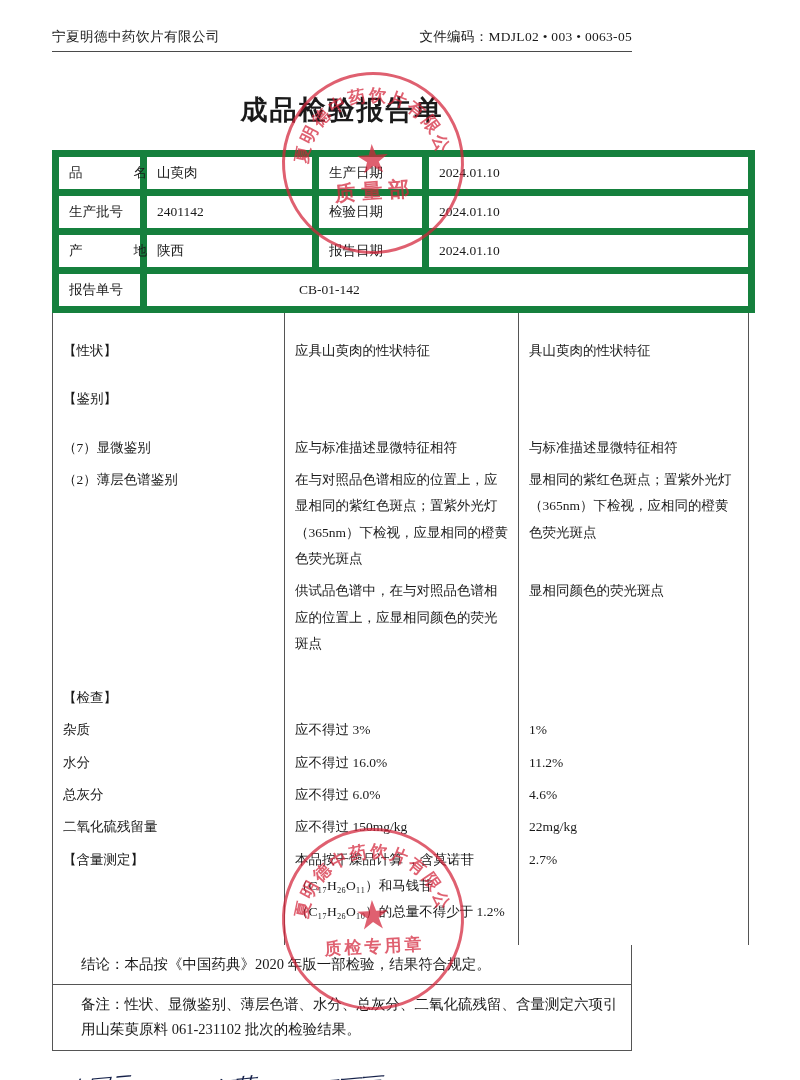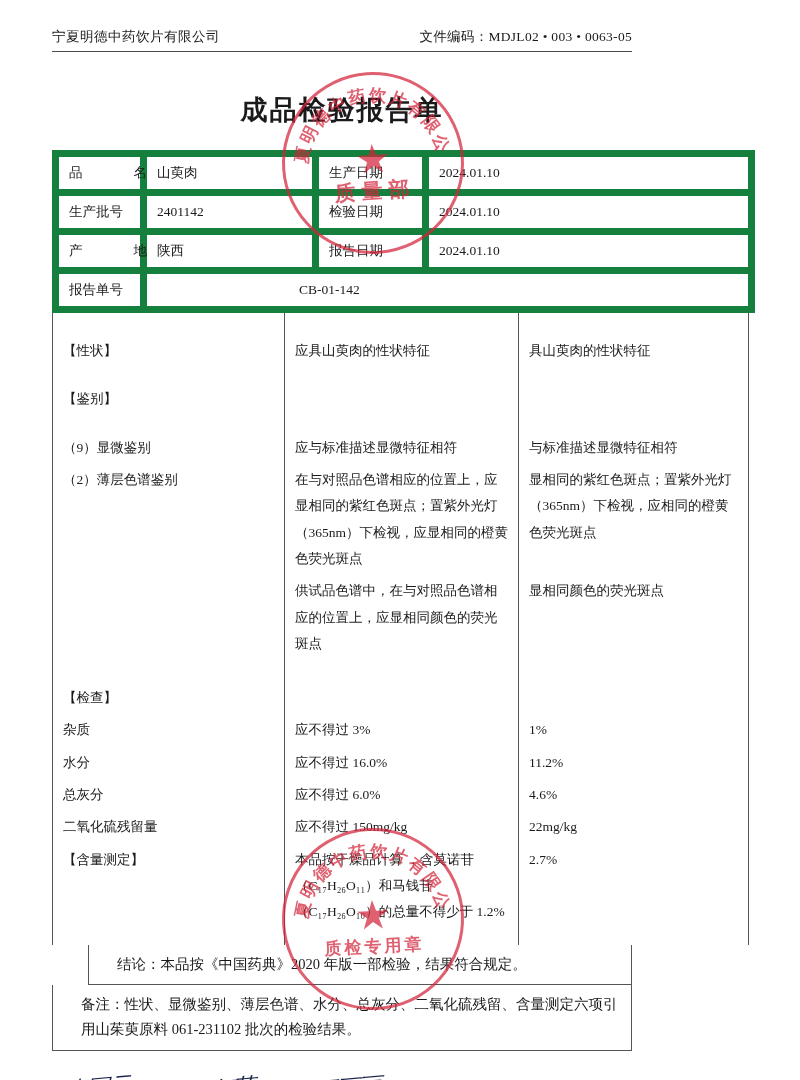--- a/index.html
+++ b/index.html
@@ -99,21 +99,21 @@
 
   
   .concl, .remark {
     border: 1px solid #555;
     border-top: none;
     font-size: 14.5px;
     padding: 7px 10px 7px 28px;
     line-height: 1.75;
     box-sizing: border-box;
   }
-  .concl { text-indent: 0; margin-left: 36px; }
+  .concl { text-indent: 0; }
 
   .signs {
     display: flex;
     align-items: center;
     margin-top: 22px;
     font-size: 13.5px;
     padding: 0 4px;
   }
   .sign-block { display: flex; align-items: baseline; }
   .sign-hand {
@@ -253,21 +253,21 @@
         <td>【鉴别】</td>
         <td></td>
         <td></td>
       </tr>
       <tr class="spacer-sm">
           <td></td>
           <td></td>
           <td></td>
         </tr>
       <tr>
-        <td class="indent">（9）显微鉴别</td>
+        <td class="indent">（7）显微鉴别</td>
         <td>应与标准描述显微特征相符</td>
         <td>与标准描述显微特征相符</td>
       </tr>
       <tr>
         <td class="indent" style="vertical-align:top;">（2）薄层色谱鉴别</td>
         <td>在与对照品色谱相应的位置上，应显相同的紫红色斑点；置紫外光灯（365nm）下检视，应显相同的橙黄色荧光斑点</td>
         <td>显相同的紫红色斑点；置紫外光灯（365nm）下检视，应相同的橙黄色荧光斑点</td>
       </tr>
       <tr>
         <td></td>

